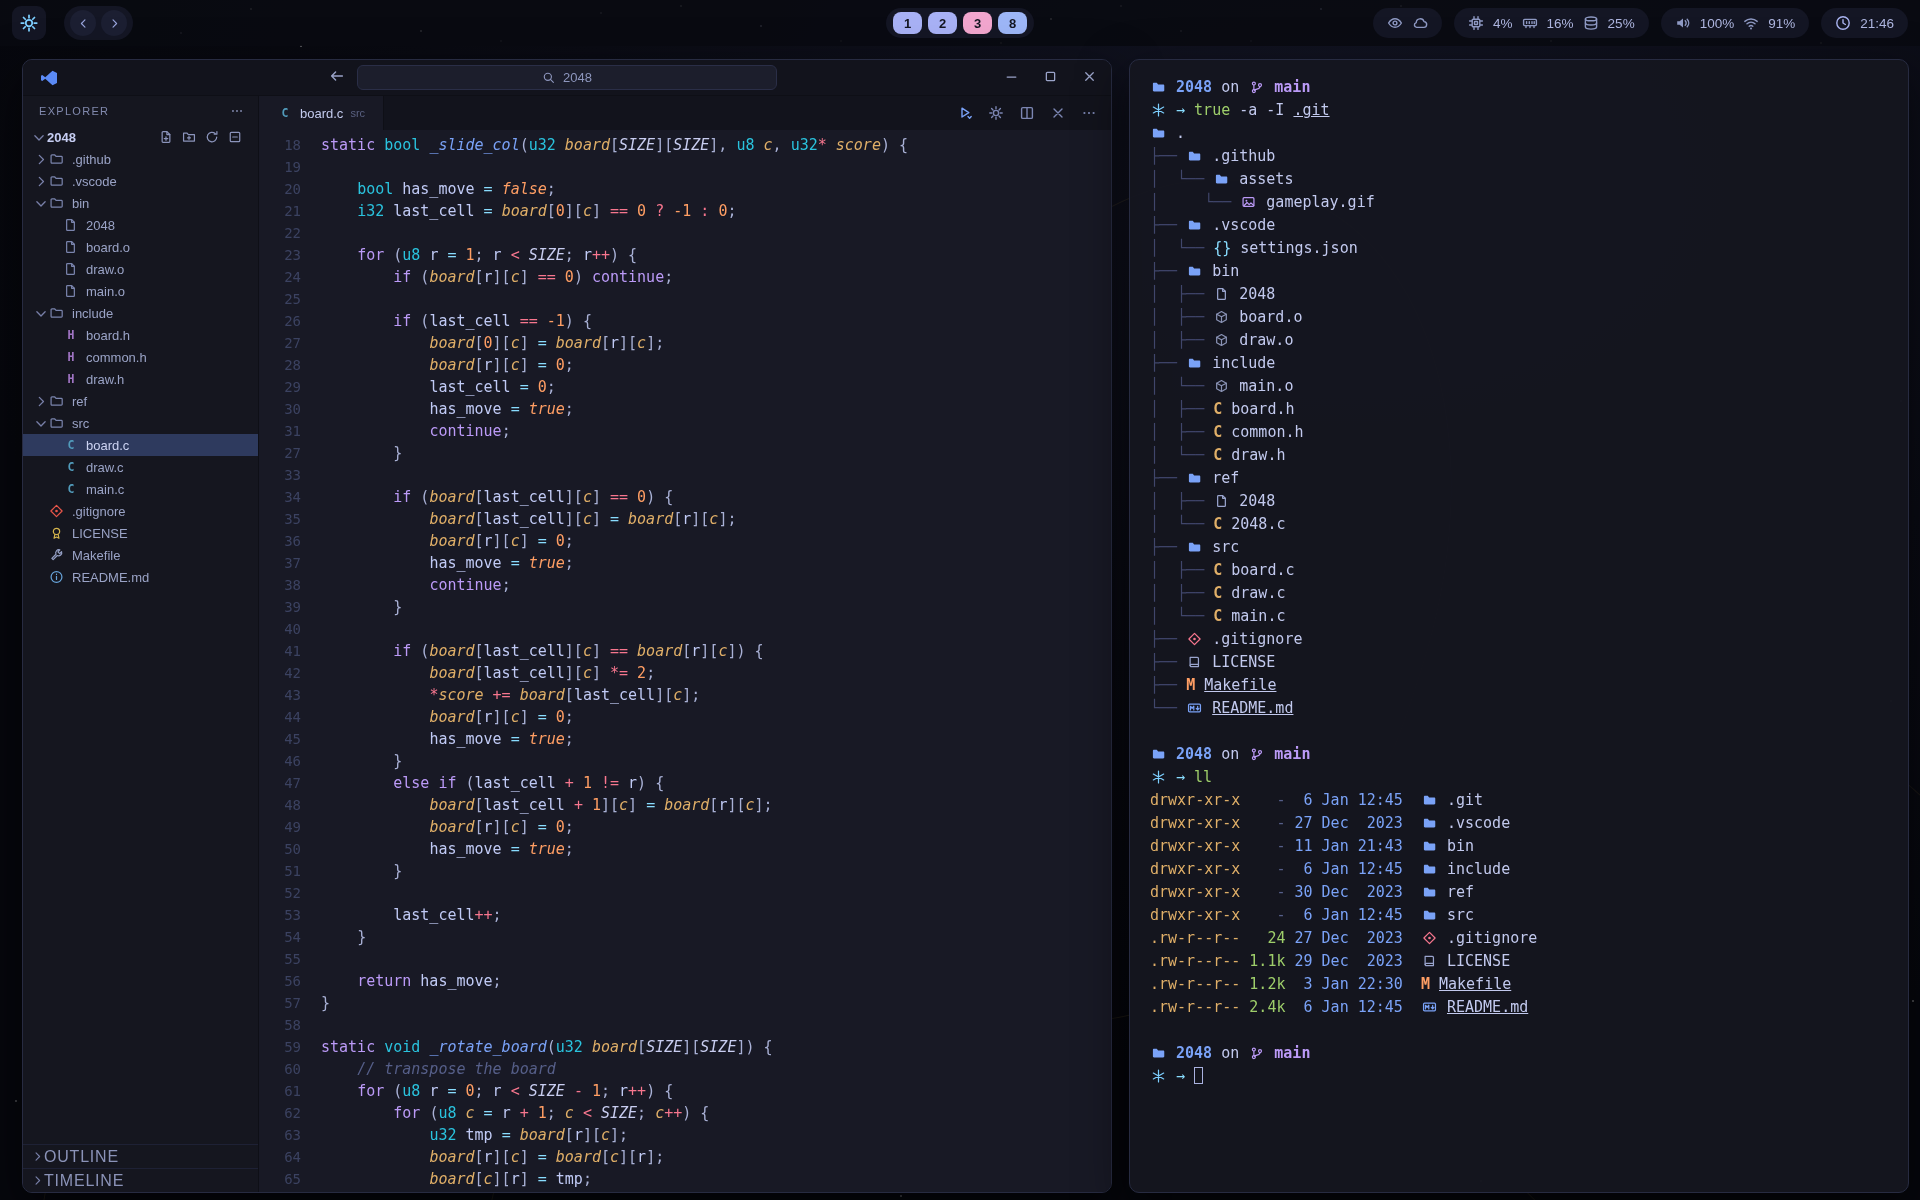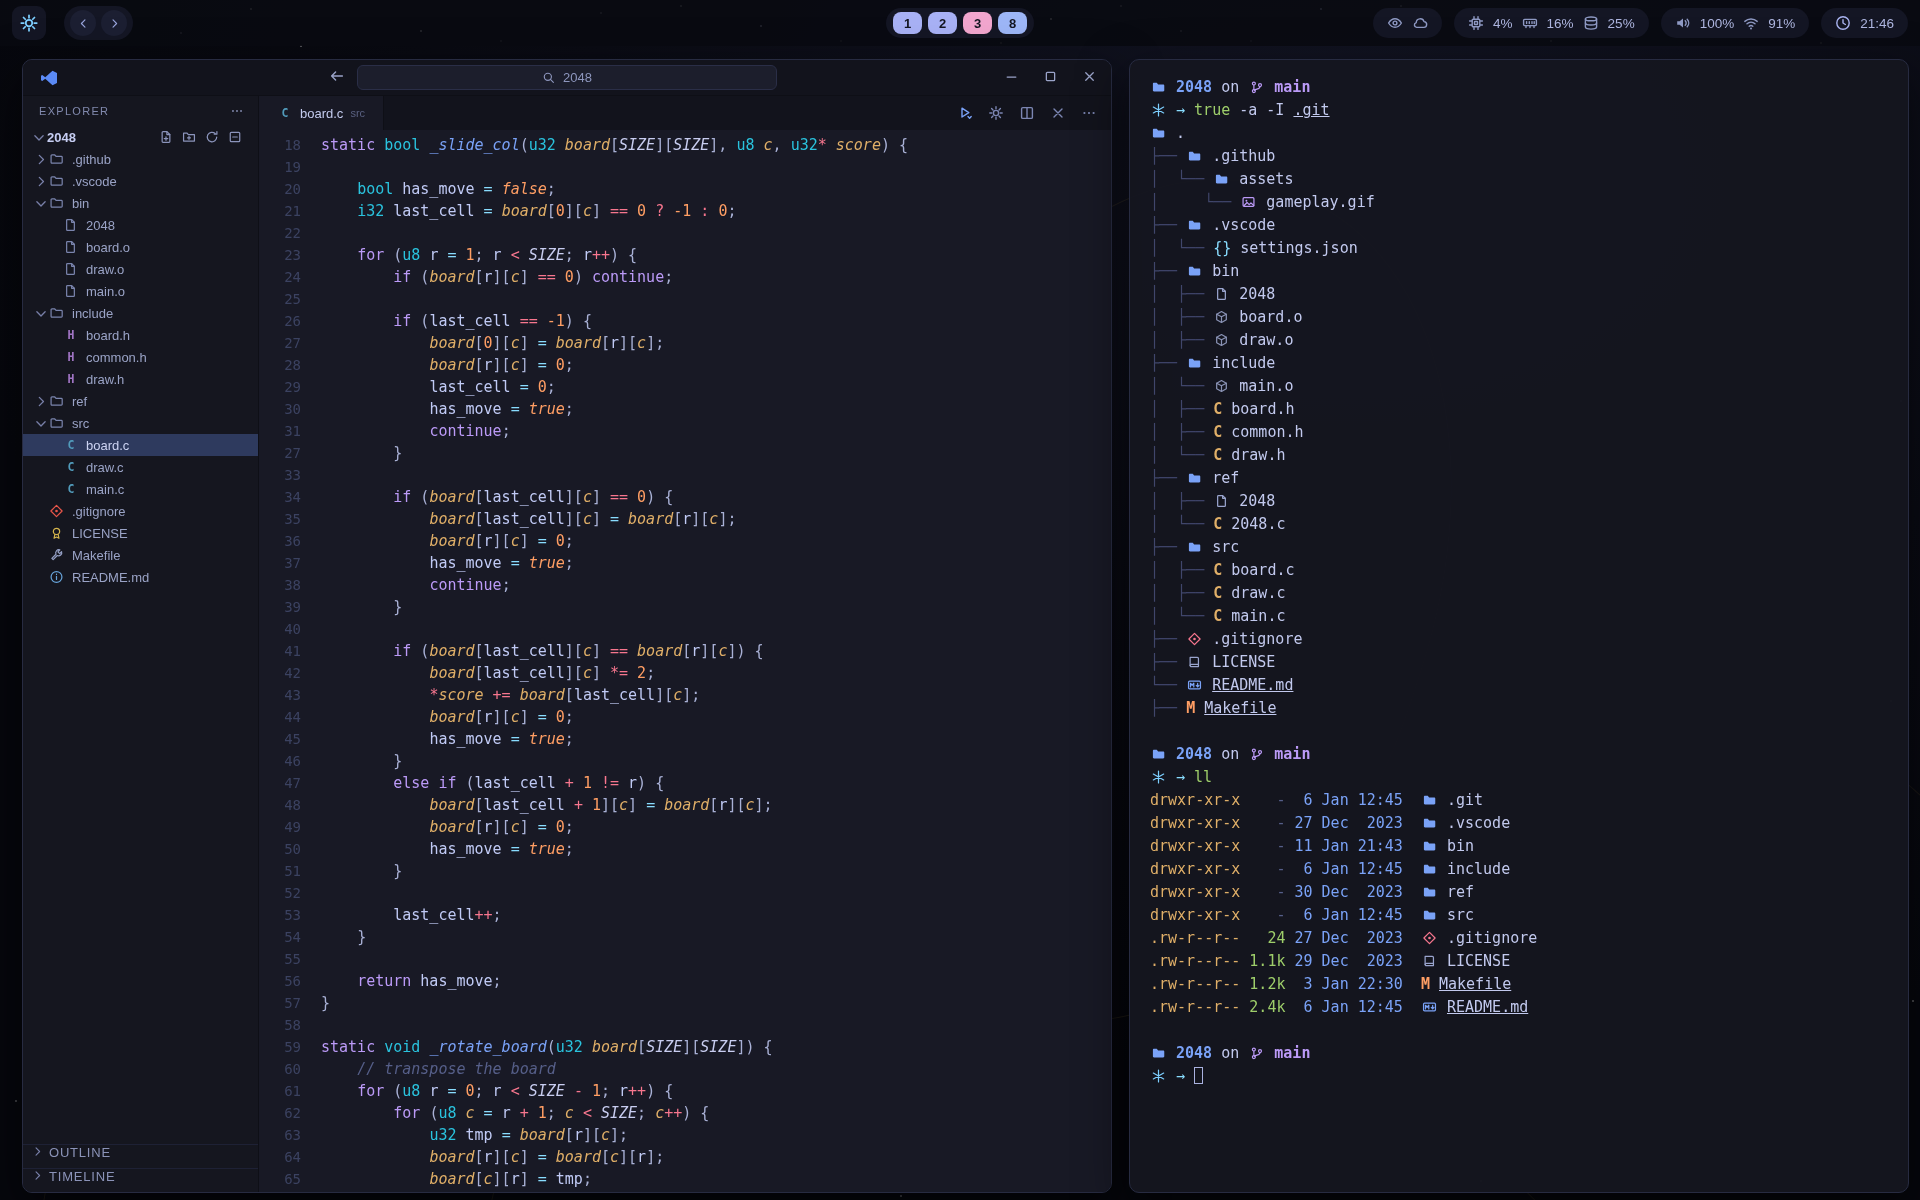--- a/index.html
+++ b/index.html
@@ -68,21 +68,21 @@
 .tree-row.root{font-weight:700;color:#c6cdf2}
 .chev{width:16px;height:15px;color:#787fa8;flex:none}
 .tspace{width:16px;flex:none}
 .fico{width:19px;height:15px;margin-right:4px;display:flex;align-items:center;flex:none}
 .lb{font-family:"DejaVu Sans Mono",monospace;font-weight:700;font-size:11.5px;width:16px;text-align:center;display:inline-block}
 .s-folder-line{color:#7a84ad}.s-file{color:#7a84ad}.lb-c{color:#519aba}.lb-h{color:#a074c4}
 .s-git{color:#e8564a}.s-license{color:#d4b44c}.s-wrench{color:#95a0c6}.s-info{color:#67a3d9}
 .root-actions{margin-left:auto;display:flex;gap:9px;padding-right:10px;color:#8b94bb}
 .root-actions .ic{width:14px;height:14px;cursor:pointer}
 .sb-bottom{margin-top:auto}
-.sb-panel{height:24px;display:flex;gap:5px;padding:0 8px;color:#8b93b8;font-size:13px;letter-spacing:.8px;border-top:1px solid #1e2135;cursor:pointer}
+.sb-panel{height:24px;display:flex;align-items:center;padding:0 8px;color:#8b93b8;font-size:16px;letter-spacing:.8px;border-top:1px solid #1e2135;cursor:pointer}
 .sb-panel .chev{width:13px;height:13px}
 
 .editor-col{flex:1;display:flex;flex-direction:column;background:#181925;min-width:0}
 .tabbar{height:34px;background:#12131c;display:flex;align-items:stretch}
 .tab{display:flex;align-items:center;gap:7px;padding:0 18px;background:#181925;color:#c3cbee;font-size:13px;border-right:1px solid #0e0f16;cursor:pointer}
 .tab-hint{color:#596080;font-size:11px}
 .tab-actions{margin-left:auto;display:flex;align-items:center;gap:15px;padding-right:14px;color:#7c86b3}
 .tab-actions .ic{width:16px;height:16px;cursor:pointer}
 .tab-actions .run{color:#7aa2f7}
 .code{flex:1;padding-top:4px;overflow:hidden;font-family:"DejaVu Sans Mono",monospace;font-size:15px}
@@ -719,25 +719,25 @@
       <div class="tline" data-name="terminal-line"><span class="tl">│  ├── </span><span class="pc">C</span><span class="pw"> draw.c</span></div>
       <div class="tline" data-name="terminal-line"><span class="tl">│  └── </span><span class="pc">C</span><span class="pw"> main.c</span></div>
       <div class="tline" data-name="terminal-line"><span class="tl">├── </span><span class="ic t-git" data-name="git-icon"><svg viewBox="0 0 16 16" fill="none" stroke="currentColor" stroke-width="1.4" stroke-linecap="round" stroke-linejoin="round">
             <path d="M8 1.6L14.4 8 8 14.4 1.6 8z"></path>
             <circle cx="8" cy="8" r="1.5" fill="currentColor" stroke="none"></circle>
           </svg></span><span class="pw"> .gitignore</span></div>
       <div class="tline" data-name="terminal-line"><span class="tl">├── </span><span class="ic t-book" data-name="book-icon"><svg viewBox="0 0 16 16" fill="none" stroke="currentColor" stroke-width="1.4" stroke-linecap="round" stroke-linejoin="round">
             <path d="M3 2.8h8.2c.8 0 1.3.5 1.3 1.3v9.1H4.3c-.7 0-1.3-.6-1.3-1.3z"></path>
             <path d="M3 11.9c0-.7.6-1.3 1.3-1.3h8.2"></path>
           </svg></span><span class="pw"> LICENSE</span></div>
+      <div class="tline" data-name="terminal-line"><span class="tl">├── </span><span class="pm">M</span><span class="pw"> </span><span class="pund">Makefile</span></div>
       <div class="tline" data-name="terminal-line"><span class="tl">└── </span><span class="ic t-md" data-name="md-icon"><svg viewBox="0 0 16 16" fill="none" stroke="currentColor" stroke-width="1.4" stroke-linecap="round" stroke-linejoin="round">
             <rect x="1.2" y="3.6" width="13.6" height="8.8" rx="1.2"></rect>
             <path d="M3.4 10.2V6l1.9 2.3L7.2 6v4.2M11.6 6.2v4M11.6 10.2L10 8.5M11.6 10.2l1.6-1.7"></path>
           </svg></span><span class="pw"> </span><span class="pund">README.md</span></div>
-      <div class="tline" data-name="terminal-line"><span class="tl">├── </span><span class="pm">M</span><span class="pw"> </span><span class="pund">Makefile</span></div>
       <div class="tline" data-name="terminal-blank-line">&nbsp;</div>
       <div class="tline" data-name="terminal-line"><span class="ic t-folder" data-name="folder-icon"><svg viewBox="0 0 16 16" fill="none" stroke="currentColor" stroke-width="1.4" stroke-linecap="round" stroke-linejoin="round">
             <path d="M1.6 4.4c0-.7.5-1.2 1.2-1.2h3.2l1.6 1.8h5.8c.7 0 1.2.5 1.2 1.2v5.6c0 .7-.5 1.2-1.2 1.2H2.8c-.7 0-1.2-.5-1.2-1.2z" fill="currentColor" stroke="none"></path>
           </svg></span><span class="pdir"> 2048</span><span class="pw"> on </span><span class="ic t-branch" data-name="branch-icon"><svg viewBox="0 0 16 16" fill="none" stroke="currentColor" stroke-width="1.4" stroke-linecap="round" stroke-linejoin="round">
             <circle cx="5" cy="4" r="1.7"></circle>
             <circle cx="5" cy="12.6" r="1.7"></circle>
             <circle cx="12" cy="5.8" r="1.7"></circle>
             <path d="M5 5.7v5.2M12 7.5c0 3.2-4.6 2.6-6.2 4.2"></path>
           </svg></span><span class="pbr"> main</span></div>
       <div class="tline" data-name="terminal-line"><span class="ic t-snow" data-name="snow-icon"><svg viewBox="0 0 16 16" fill="none" stroke="currentColor" stroke-width="1.4" stroke-linecap="round" stroke-linejoin="round">

